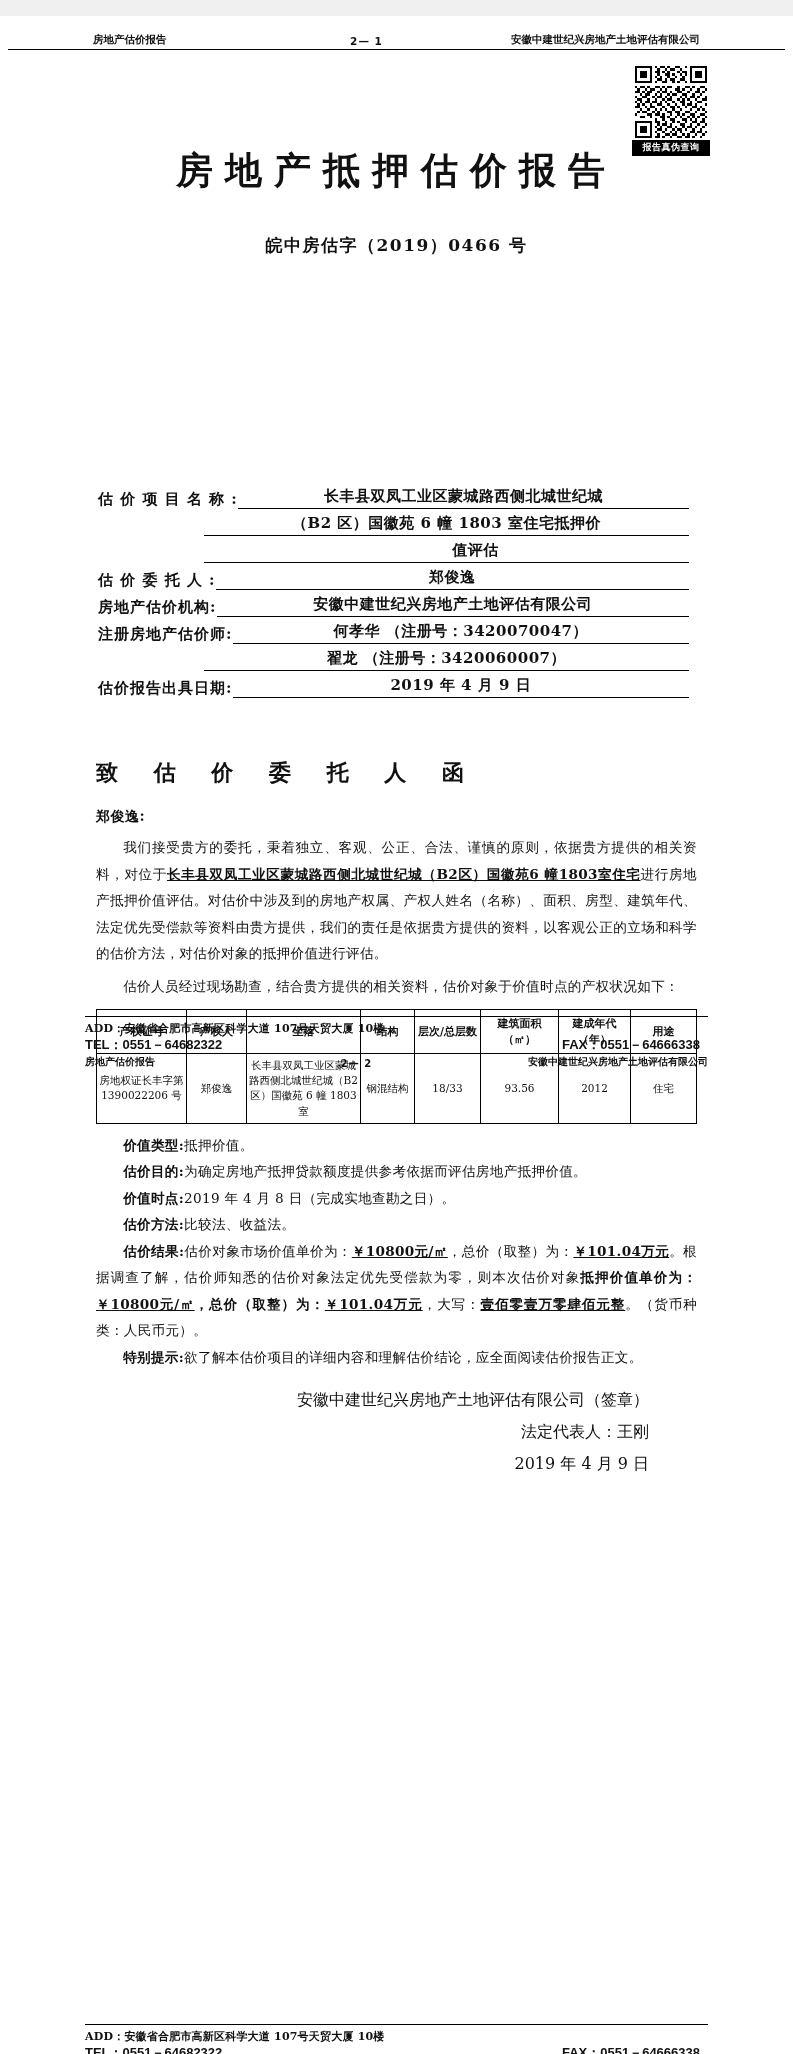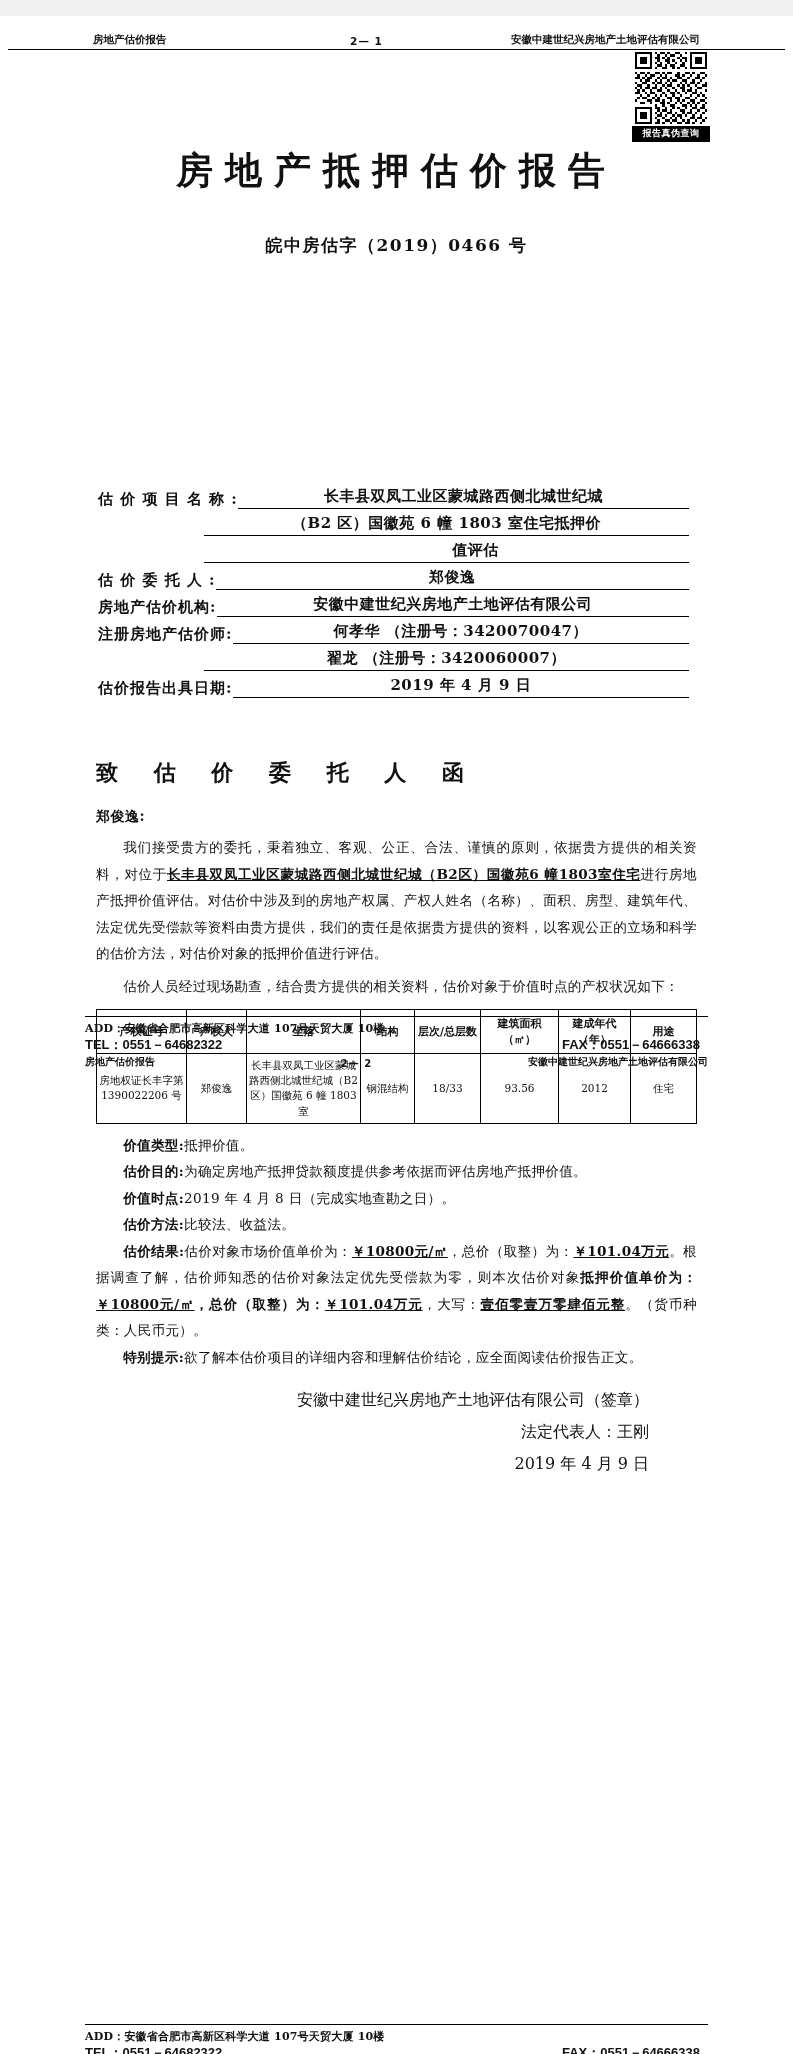--- a/index.html
+++ b/index.html
@@ -40,21 +40,21 @@
     height: 16px;
   }
   .runhead2 .left { width: 160px; }
   .runhead2 .mid { flex: 1; text-align: center; letter-spacing: 1px; }
   .runhead2 .right { width: 240px; text-align: right; }
 
   
   .qr-wrap {
     position: absolute;
     right: 83px;
-    top: 36px;
+    top: 50px;
     width: 78px;
     text-align: center;
   }
   .qr {
     width: 72px; height: 72px;
     margin: 0 auto;
     display: block;
   }
   .qr-cap {
     margin-top: 2px;

